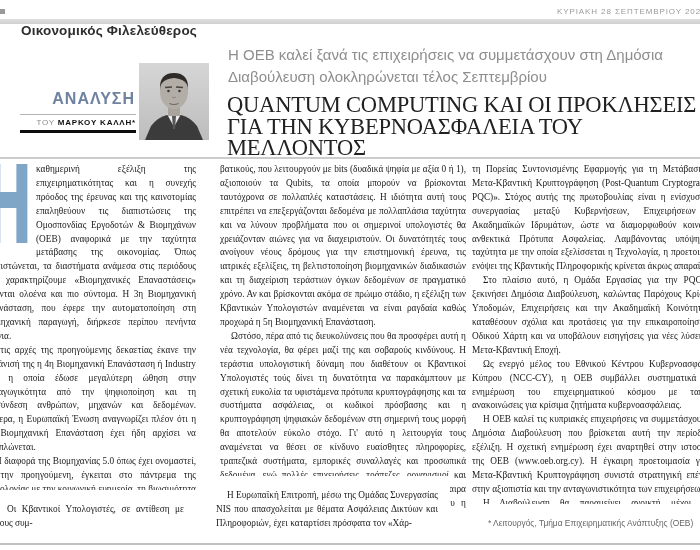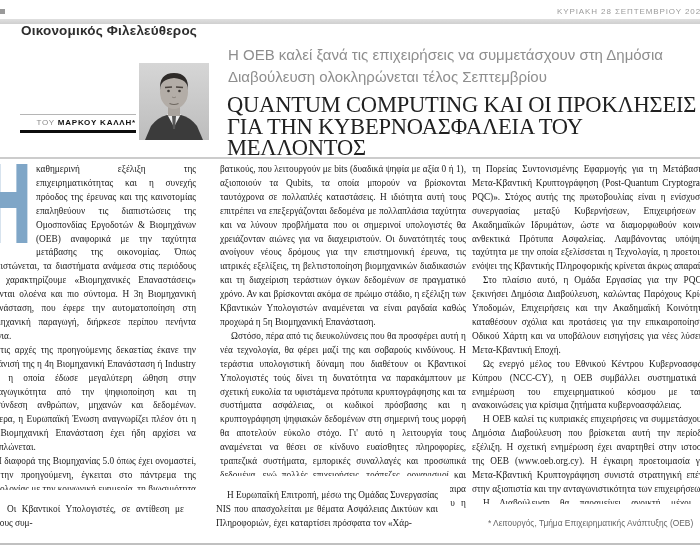--- a/index.html
+++ b/index.html
@@ -59,20 +59,21 @@
 </head>
 <body>
 
 <div class="page">
 
   <div class="edge-mark"></div>
   <div class="masthead-title">Οικονομικός Φιλελεύθερος</div>
   <div class="masthead-date">ΚΥΡΙΑΚΗ 28 ΣΕΠΤΕΜΒΡΙΟΥ 2025</div>
   <div class="masthead-band"></div>
 
+  <div class="kicker">ΑΝΑΛΥΣΗ</div>
   <div class="byline-wrap">
     <div class="byline">
       <span class="pre">ΤΟΥ </span><span class="name">ΜΑΡΚΟΥ ΚΑΛΛΗ*</span>
     </div>
     <div class="byline-bar"></div>
   </div>
 
   <svg class="photo" viewBox="0 0 70 77" xmlns="http://www.w3.org/2000/svg">
     <defs>
       <linearGradient id="pbg" x1="0" y1="0" x2="0" y2="1">

